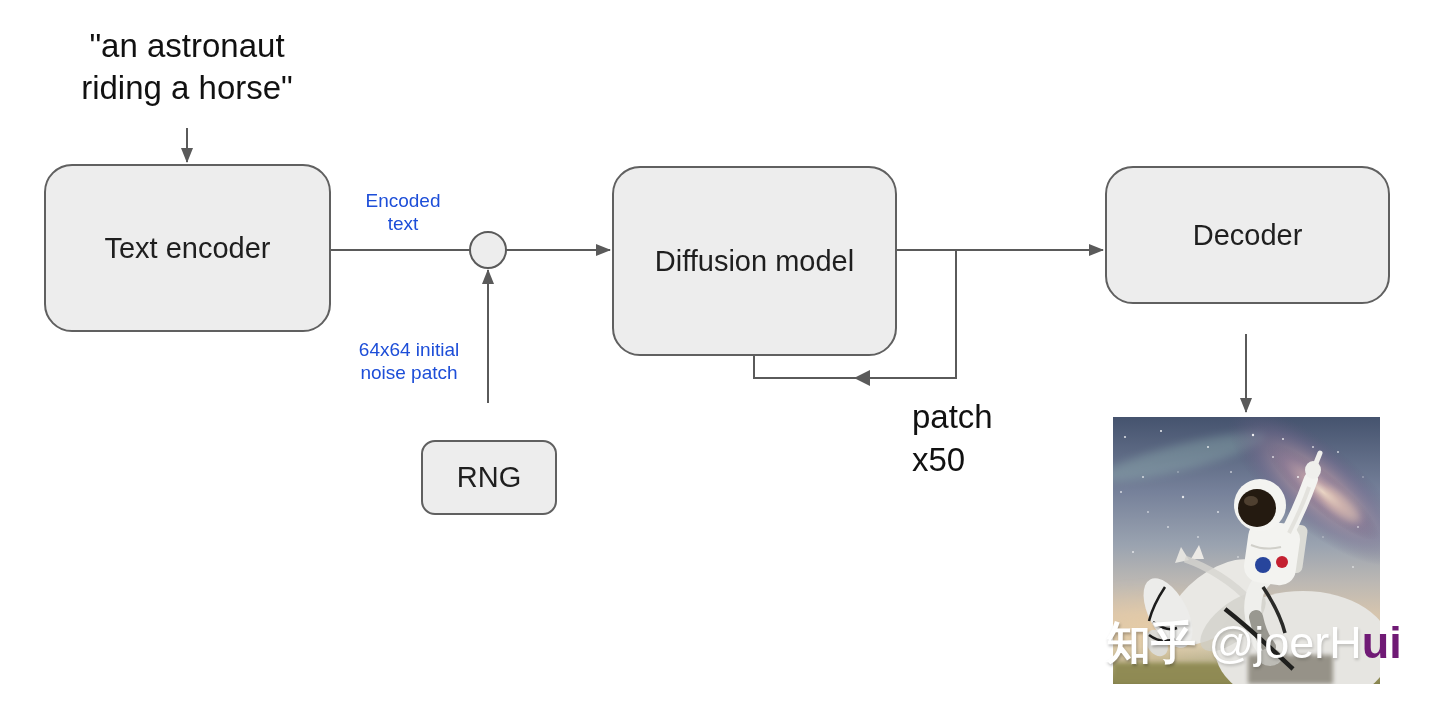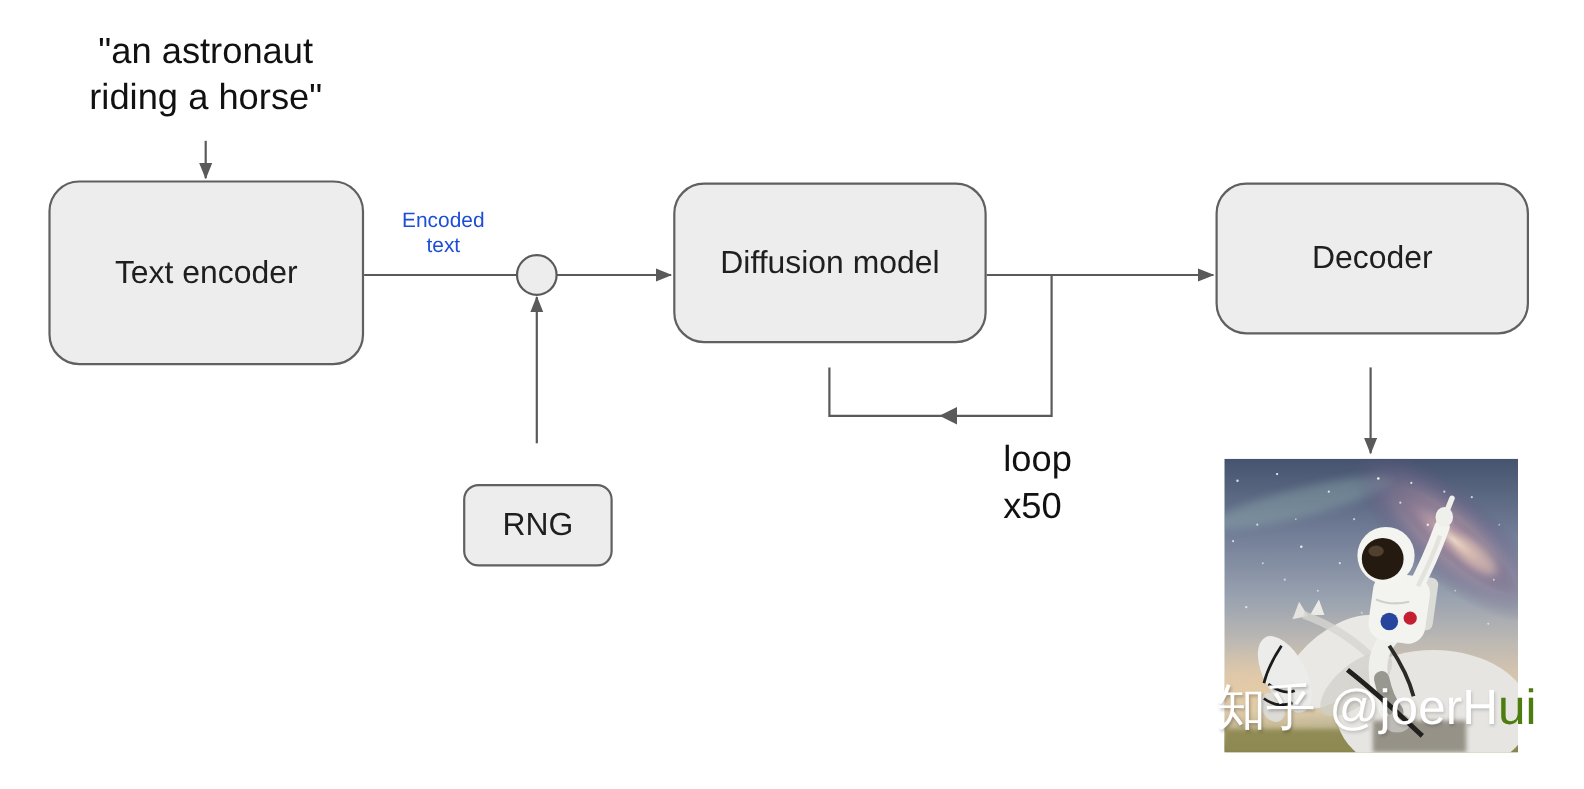--- a/index.html
+++ b/index.html
@@ -22,23 +22,23 @@
   .lbl{
     position:absolute;font-size:19px;line-height:23px;text-align:center;color:#1d4ed8;
   }
   .loop-lbl{
     position:absolute;left:912px;top:395px;font-size:33px;line-height:43px;text-align:left;color:#111;
   }
   .output-img{position:absolute;left:1113px;top:417px;width:267px;height:267px;}
   .watermark{
     position:absolute;left:1106px;top:618px;font-size:45px;line-height:50px;white-space:nowrap;
   }
-  .wm-logo{color:#ffffff;font-weight:400;text-shadow:1px 2px 3px rgba(0,0,0,0.28);}
+  .wm-logo{color:#ffffff;font-weight:700;text-shadow:1px 2px 3px rgba(0,0,0,0.28);}
   .wm-handle{color:#ffffff;font-weight:400;text-shadow:1px 2px 3px rgba(0,0,0,0.18);text-align:center;}
-  .wm-overflow{color:#4d7c0f;font-weight:400;}
+  .wm-overflow{color:#701a75;font-weight:700;}
 </style>
 </head>
 <body>
 
 <div class="canvas">
 
   <svg class="connectors" viewBox="0 0 1440 717">
     <defs>
       <marker id="ah" markerUnits="userSpaceOnUse" markerWidth="22" markerHeight="16" refX="14" refY="6" orient="auto">
         <path d="M0,0 L15,6 L0,12 z" fill="#5a5a5a"></path>
@@ -65,41 +65,45 @@
 
   <div class="prompt">
     <div>"an astronaut</div>
     <div>riding a horse"</div>
   </div>
 
   <div class="node big" style="left:44px;top:164px;width:287px;height:168px;">
     <span>Text encoder</span>
   </div>
 
-  <div class="node big" style="left:612px;top:166px;width:285px;height:146px;">
+  <div class="node big" style="left:612px;top:166px;width:285px;height:190px;">
     <span>Diffusion model</span>
   </div>
 
   <div class="node big" style="left:1105px;top:166px;width:285px;height:138px;">
     <span>Decoder</span>
   </div>
 
   <div class="node small" style="left:421px;top:404px;width:136px;height:75px;margin-top:36px;">
     <span>RNG</span>
   </div>
 
   <div class="lbl" style="left:340px;top:189px;width:126px;">
     <div>Encoded</div>
     <div>text</div>
   </div>
 
+  <div class="lbl" style="left:339px;top:338px;width:140px;">
+    <div>64x64 initial</div>
+    <div>noise patch</div>
+  </div>
 
 
   <div class="loop-lbl">
-    <div>loop</div>
+    <div>patch</div>
     <div>x50</div>
   </div>
 
   <svg class="output-img" viewBox="0 0 267 267">
     <defs>
       <linearGradient id="sky" x1="0" y1="0" x2="0" y2="1">
         <stop offset="0" stop-color="#45536e"></stop>
         <stop offset="0.28" stop-color="#76819a"></stop>
         <stop offset="0.48" stop-color="#9aa3b0"></stop>
         <stop offset="0.62" stop-color="#bcb8b3"></stop>

